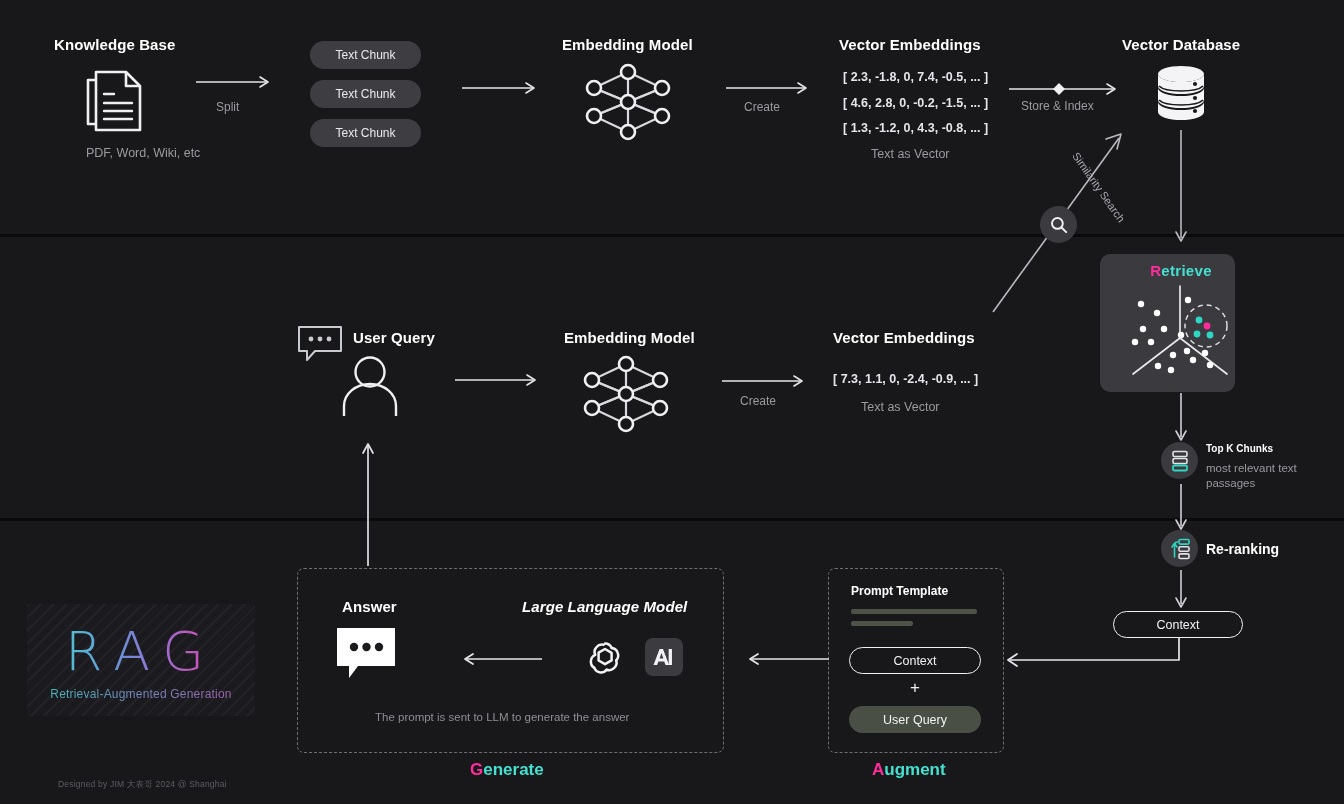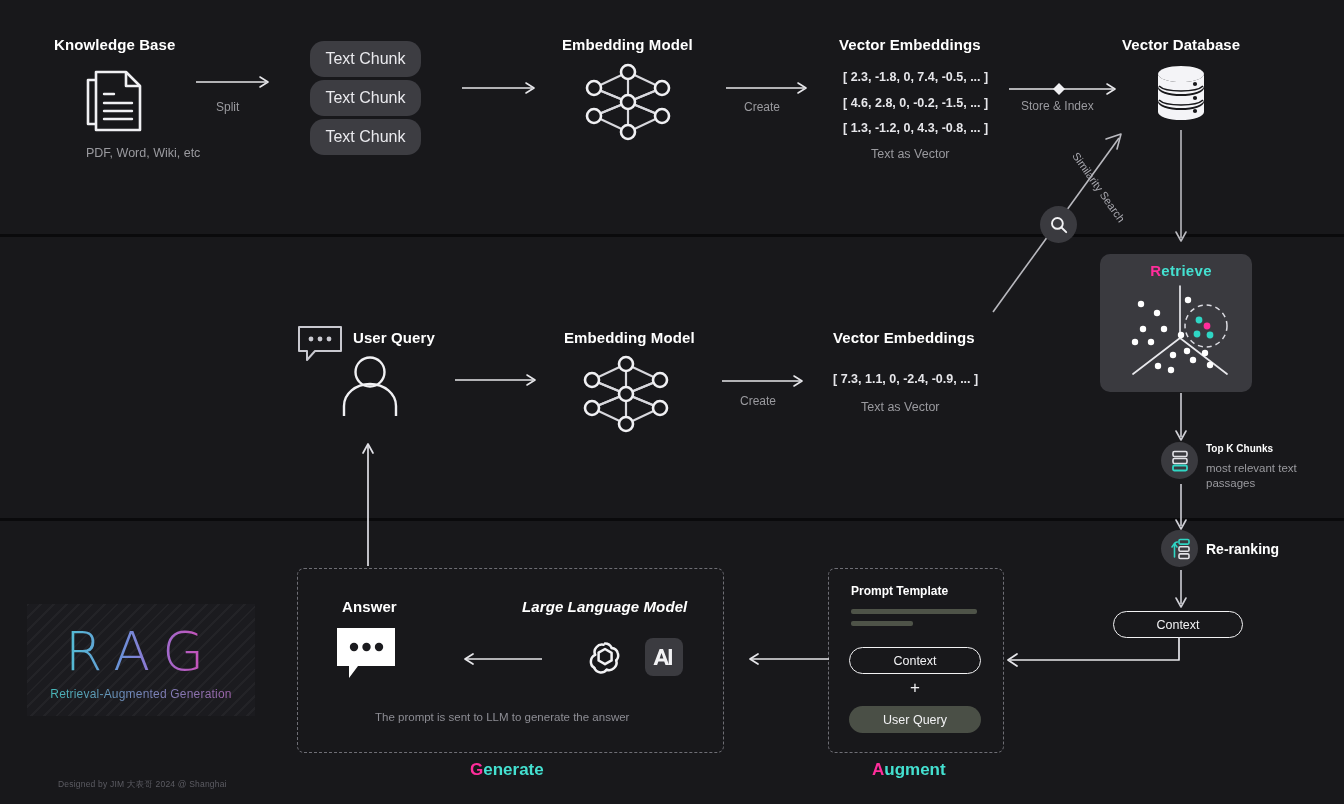--- a/index.html
+++ b/index.html
@@ -23,31 +23,31 @@
   }
   .sub-label {
     font-size:12.5px; color:#9a9a9f; white-space:nowrap;
   }
   .vec-line {
     font-size:12.5px; color:#e6e6ea; white-space:nowrap; font-weight:bold;
   }
 
   
   .chunk {
-    width:111px; height:36px; border-radius:14px; background:#3d3d42;
+    width:111px; height:28px; border-radius:14px; background:#3d3d42;
     display:flex; align-items:center; justify-content:center;
-    font-size:16px; color:#eaeaee;
+    font-size:12px; color:#eaeaee;
   }
   .arrow-lbl {
     position:absolute; font-size:12px; color:#9a9a9f; white-space:nowrap;
   }
 
   
   .retrieve-panel {
-    position:absolute; width:152px; height:138px; border-radius:10px;
+    position:absolute; width:135px; height:138px; border-radius:10px;
     background:#3a3a3f;
   }
   .retrieve-title {
     position:absolute; top:8px; left:0; width:162px; text-align:center;
     font-size:15px; font-weight:bold; letter-spacing:.3px;
   }
   .mag { color:#ff2d9b; }
   .teal { color:#44e0d0; }
 
   

